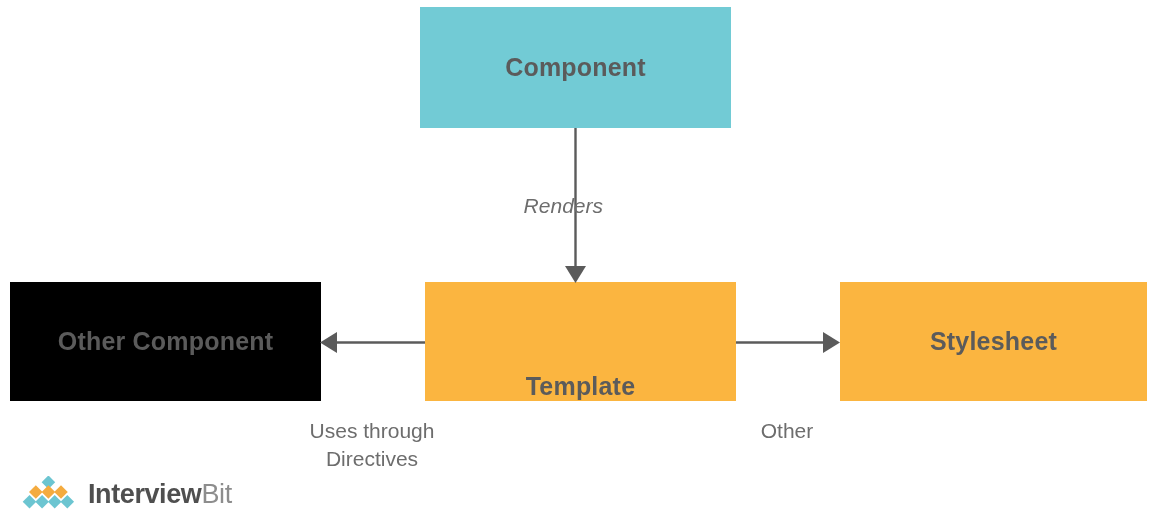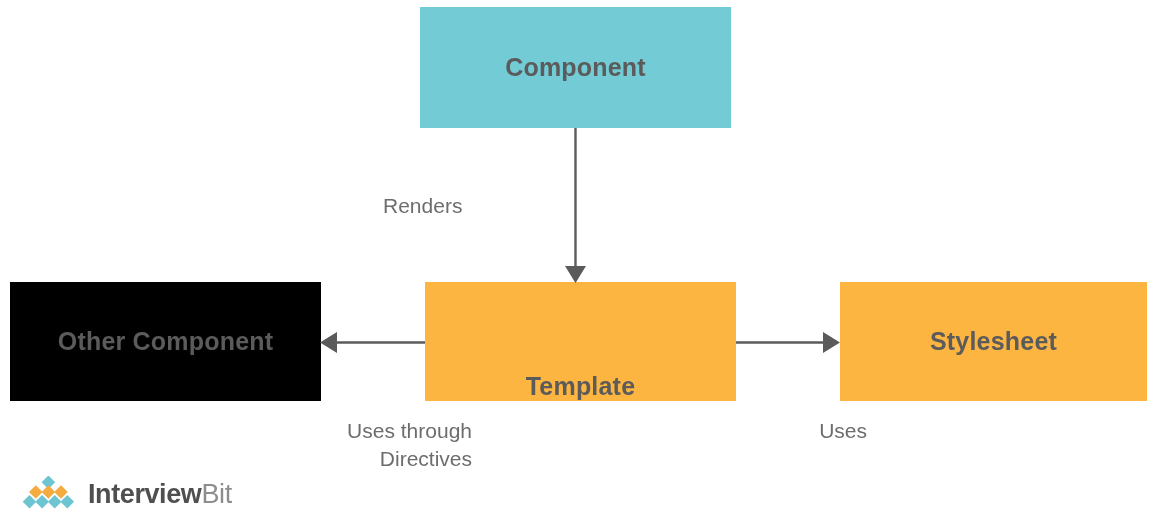--- a/index.html
+++ b/index.html
@@ -81,30 +81,31 @@
   .arrow-renders {
     left: 0; top: 0; width: 1160px; height: 527px;
   }
 
   
   .edge-label {
     position: absolute;
     color: #6d6d6d;
     font-size: 21px;
     font-weight: normal;
-    text-align: right;
+    text-align: center;
     line-height: 1.35;
     user-select: none;
     white-space: pre-line;
   }
   .label-renders {
     left: 383px;
     top: 192px;
     width: 220px;
-    text-align: left;
+    text-align: right;
+    font-style: italic;
   }
   .label-uses-through {
     left: 272px;
     top: 417px;
     width: 200px;
   }
   .label-uses {
     left: 707px;
     top: 417px;
     width: 160px;
@@ -177,21 +178,21 @@
       <line class="arrow-line" x1="736" y1="342.5" x2="823" y2="342.5"></line>
       <polygon class="arrow-head" points="823,332 823,353 840,342.5"></polygon>
     </g>
   </svg>
 
   <div class="edge-label label-renders">Renders</div>
 
   <div class="edge-label label-uses-through">Uses through
 Directives</div>
 
-  <div class="edge-label label-uses">Uses</div>
+  <div class="edge-label label-uses">Other</div>
 
   <div class="logo">
     <span class="logo-mark">
       <svg width="60" height="37" viewBox="0 0 60 37">
         <g>
 
           <rect x="25.6" y="1.4" width="9.6" height="9.6" transform="rotate(45 30.4 6.2)" fill="#6cc5d1"></rect>
 
           <rect x="13.0" y="11.2" width="9.6" height="9.6" transform="rotate(45 17.8 16.0)" fill="#f4ab3f"></rect>
           <rect x="25.6" y="11.2" width="9.6" height="9.6" transform="rotate(45 30.4 16.0)" fill="#f4ab3f"></rect>

